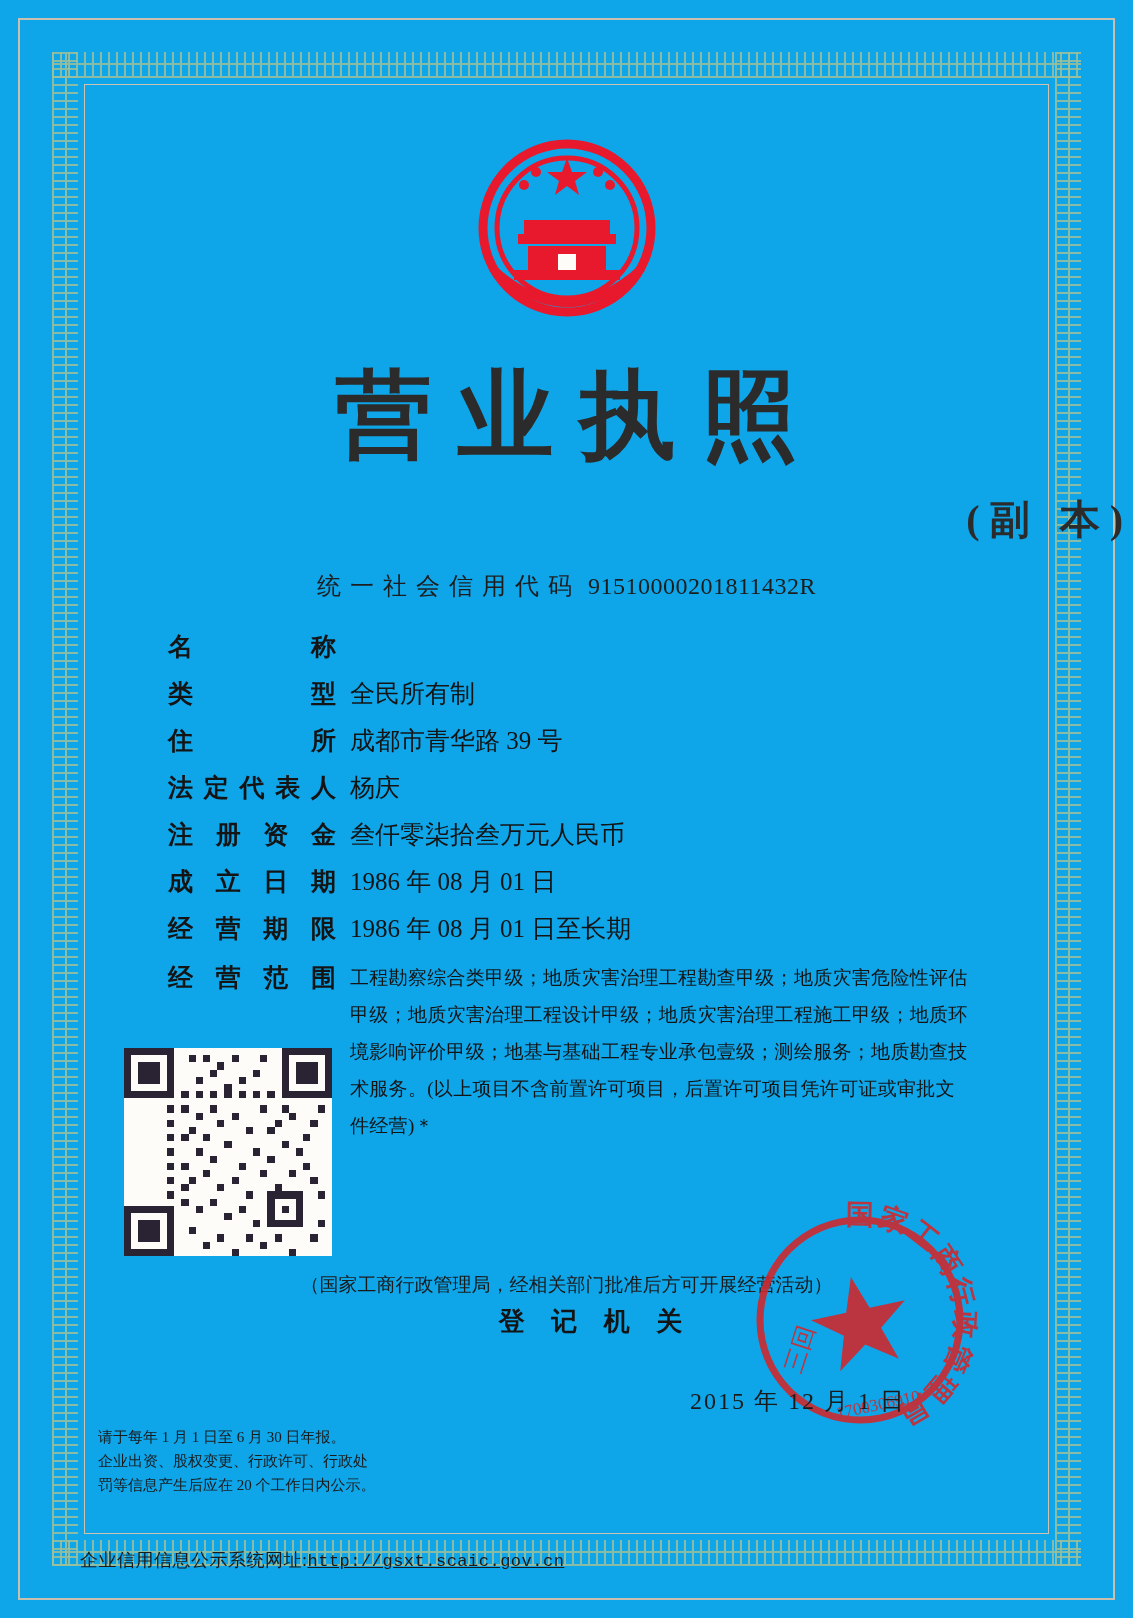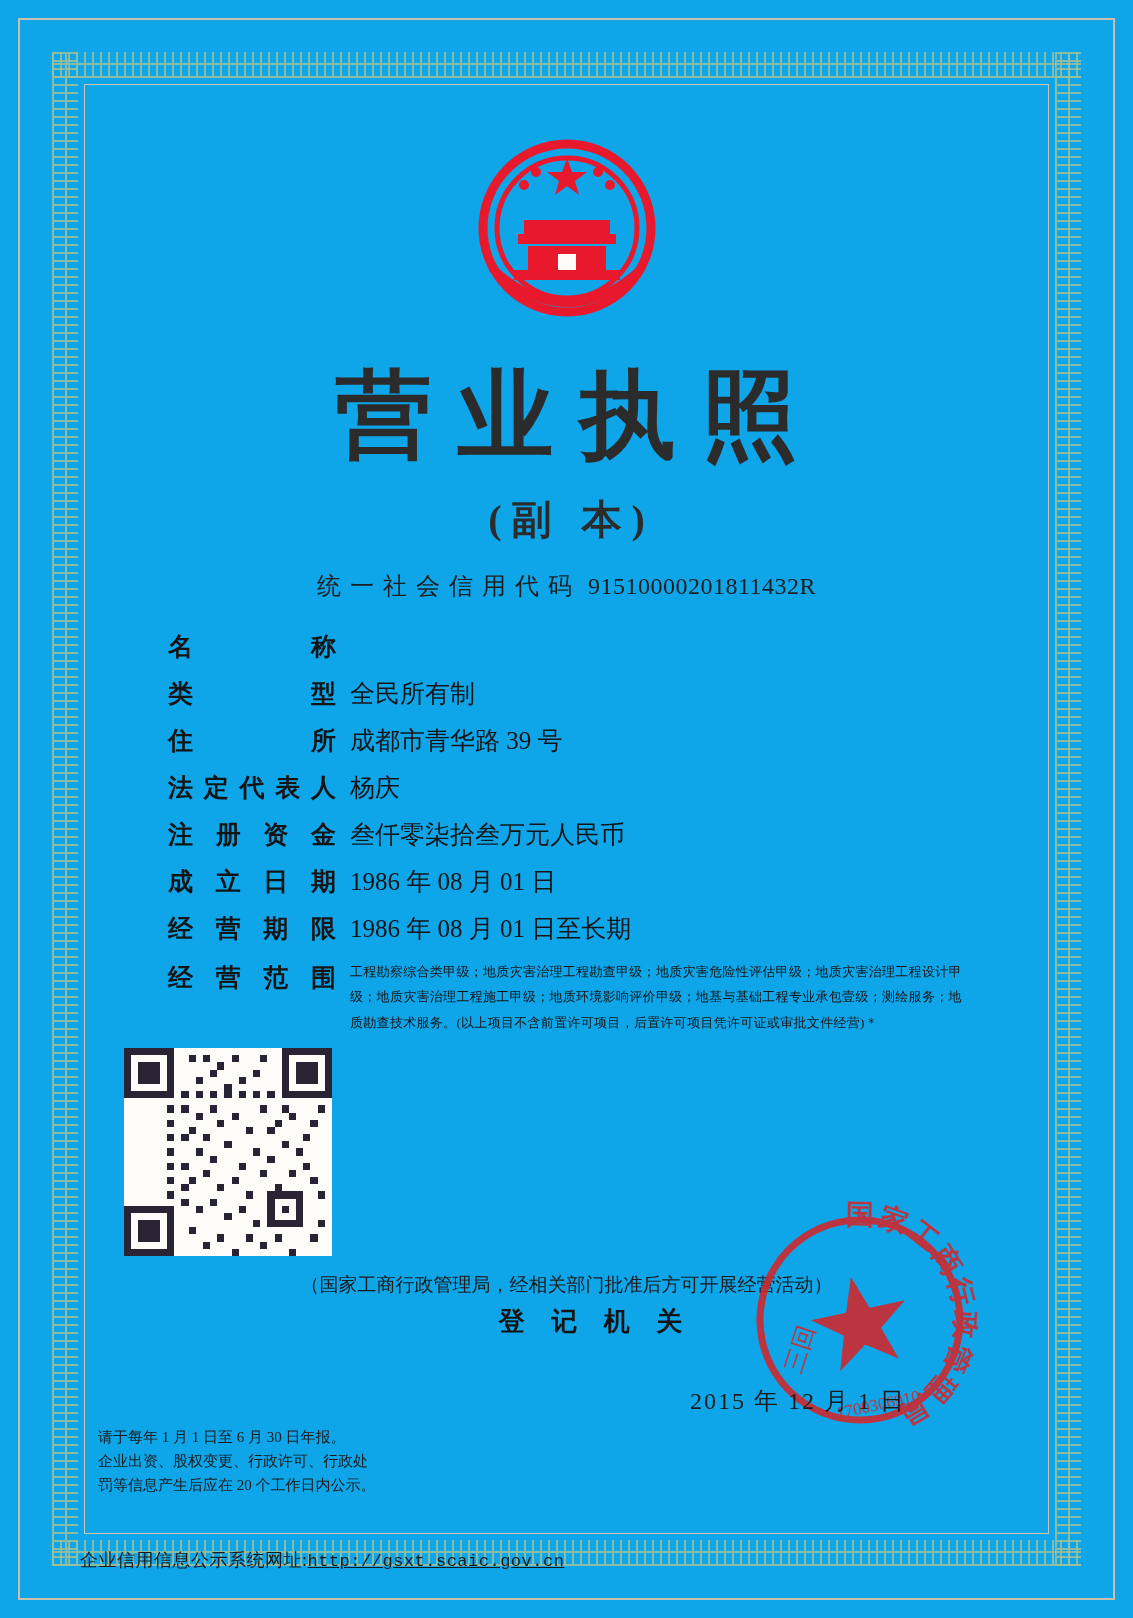--- a/index.html
+++ b/index.html
@@ -83,21 +83,21 @@
     font-size: 96px;
     font-weight: bold;
     letter-spacing: 26px;
     text-indent: 26px;
     color: #2b2b2b;
   }
   .subtitle {
     position: absolute;
     left: 0; right: 0;
     top: 492px;
-    text-align: center;
+    text-align: right;
     font-size: 40px;
     font-weight: bold;
     letter-spacing: 10px;
     text-indent: 10px;
     color: #2b2b2b;
   }
 
   .credit-code {
     position: absolute;
     left: 0; right: 0;
@@ -131,21 +131,21 @@
     display: flex;
     justify-content: space-between;
   }
   .row .lbl span { display: inline-block; }
   .row .val {
     font-size: 25px;
     color: #141414;
     padding-left: 14px;
   }
   .row.scope .val {
-    font-size: 13px;
+    font-size: 19px;
     line-height: 1.95;
     width: 620px;
     letter-spacing: .3px;
   }
   .row.scope .lbl { padding-top: 2px; }
 
   
   .qr {
     position: absolute;
     left: 124px;

